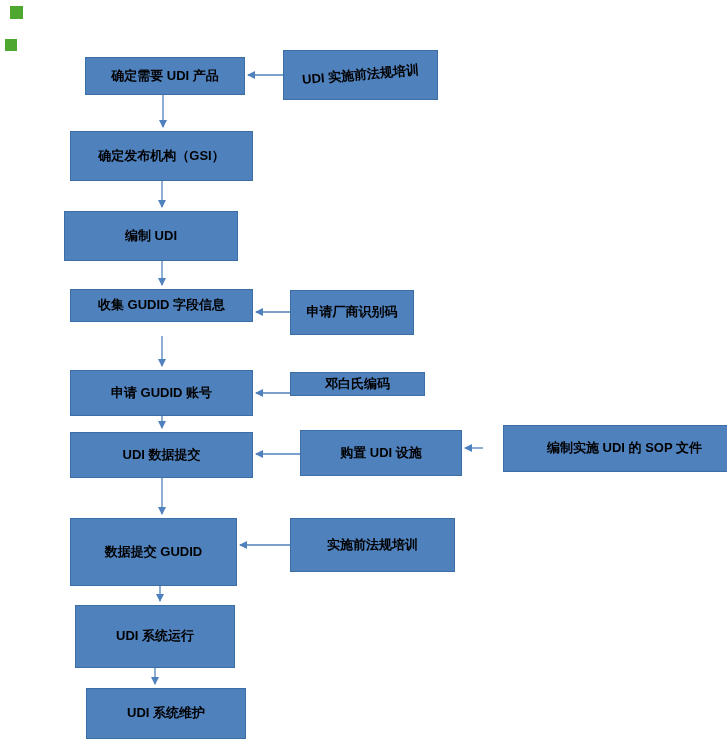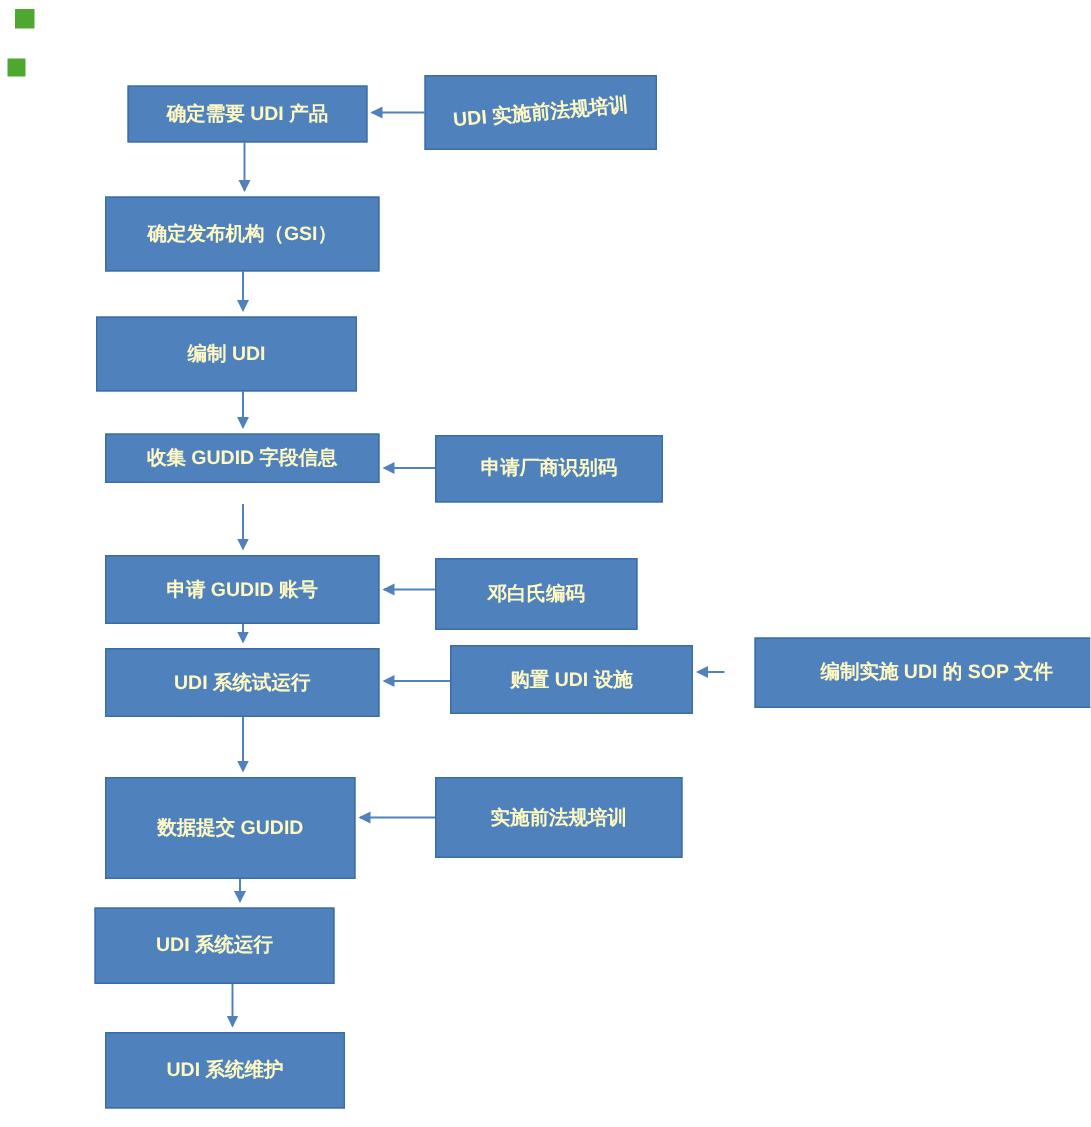--- a/index.html
+++ b/index.html
@@ -7,21 +7,21 @@
     position:relative;
     width:727px;height:751px;
     background:#ffffff;
     font-family:"Liberation Sans","DejaVu Sans",sans-serif;
     overflow:hidden;
   }
   .node{
     position:absolute;
     background:#4f81bd;
     border:1px solid #3a6ea5;
-    color:#fef9c3;
+    color:#000000;
     font-weight:bold;
     font-size:13px;
     display:flex;
     align-items:center;
     justify-content:center;
     text-align:center;
     box-sizing:border-box;
     line-height:1.25;
     padding:2px 4px;
   }
@@ -69,35 +69,35 @@
   <div class="node" style="left:85px;top:57px;width:160px;height:38px">确定需要 UDI 产品</div>
 
   <div class="node" style="left:70px;top:131px;width:183px;height:50px">确定发布机构（GSI）</div>
 
   <div class="node" style="left:64px;top:211px;width:174px;height:50px">编制 UDI</div>
 
   <div class="node" style="left:70px;top:289px;width:183px;height:33px">收集 GUDID 字段信息</div>
 
   <div class="node" style="left:70px;top:370px;width:183px;height:46px">申请 GUDID 账号</div>
 
-  <div class="node" style="left:70px;top:432px;width:183px;height:46px">UDI 系统试运行</div>
+  <div class="node" style="left:70px;top:432px;width:183px;height:46px">UDI 数据提交</div>
 
   <div class="node" style="left:70px;top:518px;width:167px;height:68px">数据提交 GUDID</div>
 
-  <div class="node" style="left:63px;top:605px;width:160px;height:51px">UDI 系统运行</div>
+  <div class="node" style="left:75px;top:605px;width:160px;height:63px">UDI 系统运行</div>
 
-  <div class="node" style="left:70px;top:688px;width:160px;height:51px">UDI 系统维护</div>
+  <div class="node" style="left:86px;top:688px;width:160px;height:51px">UDI 系统维护</div>
 
   <div class="node" style="left:283px;top:50px;width:155px;height:50px">
     <span class="tilt">UDI 实施前法规培训</span>
   </div>
 
-  <div class="node" style="left:290px;top:290px;width:152px;height:45px">申请厂商识别码</div>
+  <div class="node" style="left:290px;top:290px;width:124px;height:45px">申请厂商识别码</div>
 
-  <div class="node" style="left:290px;top:372px;width:135px;height:48px">邓白氏编码</div>
+  <div class="node" style="left:290px;top:372px;width:135px;height:24px">邓白氏编码</div>
 
   <div class="node" style="left:300px;top:430px;width:162px;height:46px">购置 UDI 设施</div>
 
   <div class="node" style="left:503px;top:425px;width:243px;height:47px">编制实施 UDI 的 SOP 文件</div>
 
   <div class="node" style="left:290px;top:518px;width:165px;height:54px">实施前法规培训</div>
 
 </div>
 
 </body></html>

